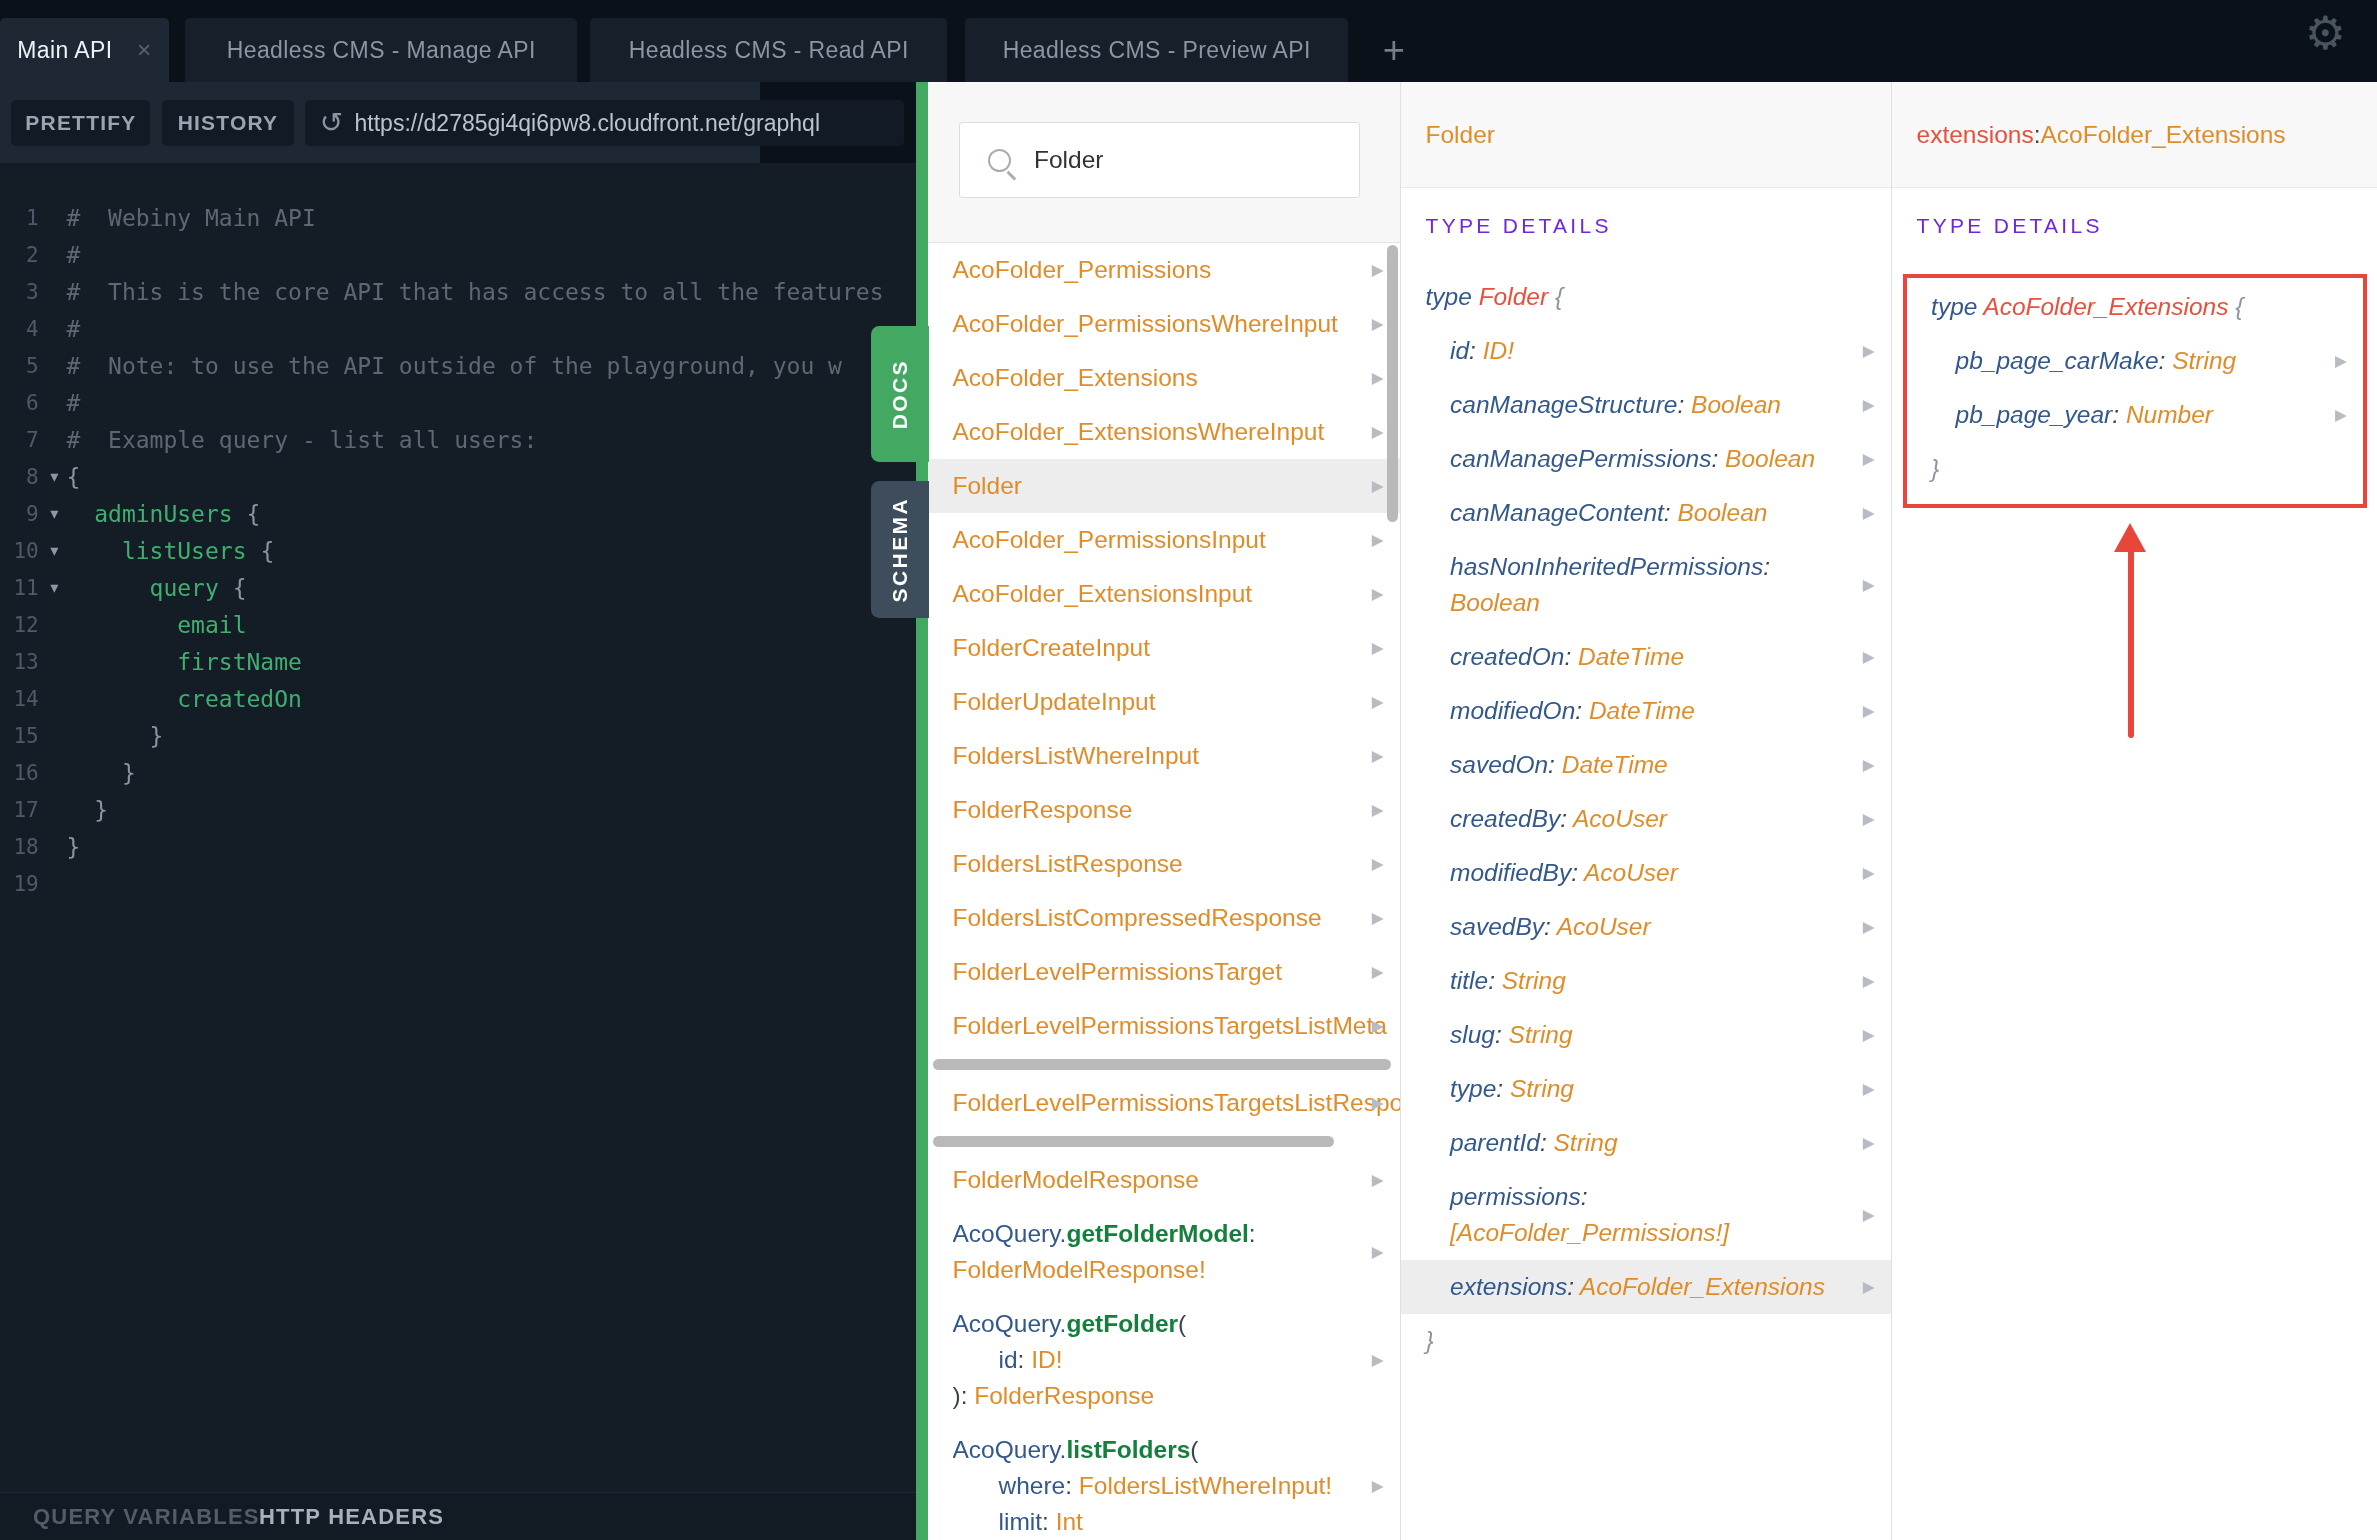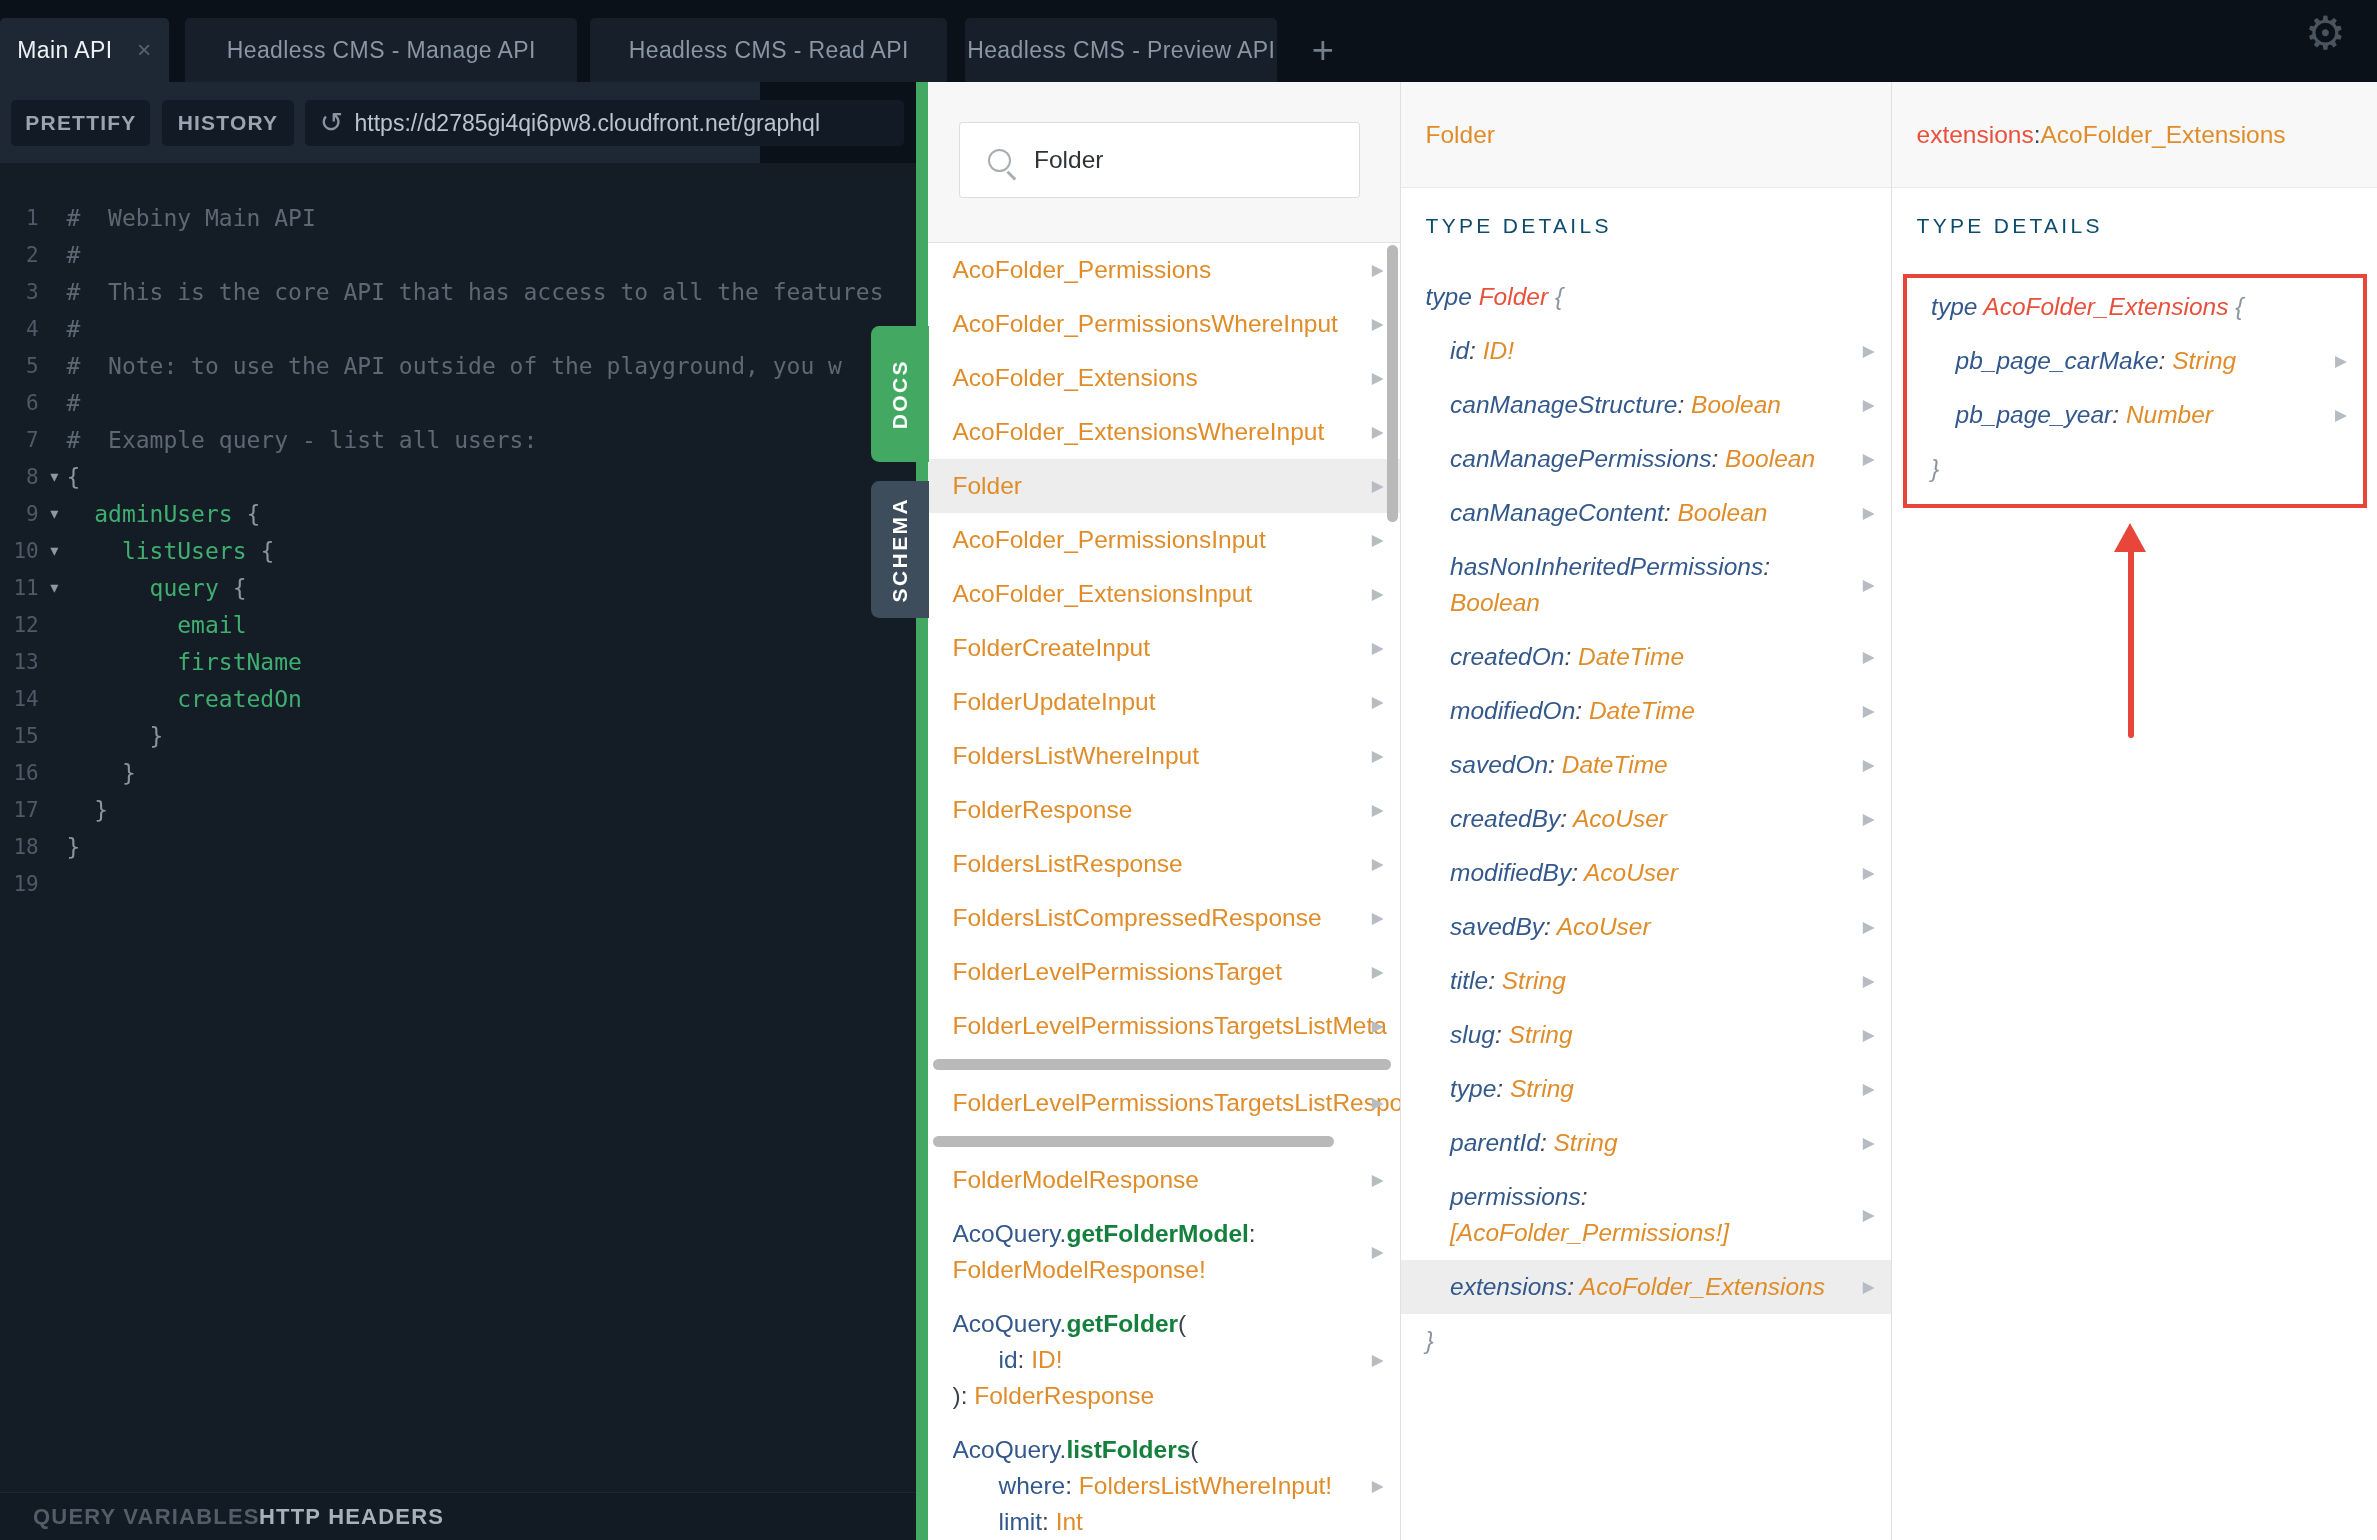--- a/index.html
+++ b/index.html
@@ -82,21 +82,21 @@
   .c-dark { color:#3c434a; }
   .c-gray { color:#8b95a1; }
   #docs-vscroll { position:absolute; right:1.6px; top:163px; width:11.4px; height:277px; background:#b9b9b9; border-radius:5.7px; z-index:6; }
 
   
   .details-pane { position:absolute; top:82px; background:#ffffff; border-left:0.8px solid #e0e0e0; overflow:hidden; }
   #folder-pane { left:1400px; width:491px; height:1459px; }
   #ext-pane { left:1891px; width:486px; height:1459px; }
   .pane-header { height:106px; background:#f8f8f8; border-bottom:0.8px solid #e9e9e9;
                  display:flex; align-items:center; padding:0 24.5px; font-size:24.5px; white-space:nowrap; }
-  .section-label { margin:21px 24.5px 0; height:33px; line-height:33px; color:#0c4a6e; font-size:21px; letter-spacing:3.3px; }
+  .section-label { margin:21px 24.5px 0; height:33px; line-height:33px; color:#6d28d9; font-size:21px; letter-spacing:3.3px; }
   .rows { margin-top:28px; }
   .pane-row { position:relative; padding:9px 46px 9px 24.5px; min-height:36px; font-size:24.5px;
               display:flex; flex-direction:column; justify-content:center; }
   .pane-line { line-height:36px; white-space:nowrap;font-style:italic; }
   .pane-row .ind1 { padding-left:24.5px; }
   #ext-box { margin:32px 9.8px 0 10.6px; border:4.1px solid #e8463b; padding:1.6px 0 8.2px; }
   .red-arrow-head { position:absolute; left:222px; top:441px; width:0; height:0;
                     border-left:16.3px solid transparent; border-right:16.3px solid transparent;
                     border-bottom:29px solid #e8463b; }
   .red-arrow-shaft { position:absolute; left:236px; top:468px; width:5.7px; height:188px; background:#e8463b; border-radius:2.4px; }
@@ -111,21 +111,21 @@
         <div class="tab active" style="width: 169px; margin-right: 16.3px;">
           <span>Main API</span>
           <span class="tab-close">×</span>
         </div>
         <div class="tab inactive" style="width: 392px; margin-right: 13px;">
           <span>Headless CMS - Manage API</span>
         </div>
         <div class="tab inactive" style="width: 357px; margin-right: 18px;">
           <span>Headless CMS - Read API</span>
         </div>
-        <div class="tab inactive" style="width: 312px; margin-right: 0px;">
+        <div class="tab inactive" style="width: 383px; margin-right: 0px;">
           <span>Headless CMS - Preview API</span>
         </div>
         <div class="tab-add">+</div>
       </div>
     <div class="gear">⚙</div>
   </div>
 
   <div id="toolbar">
     <div class="tbtn" id="btn-prettify">PRETTIFY</div>
     <div class="tbtn" id="btn-history">HISTORY</div>

